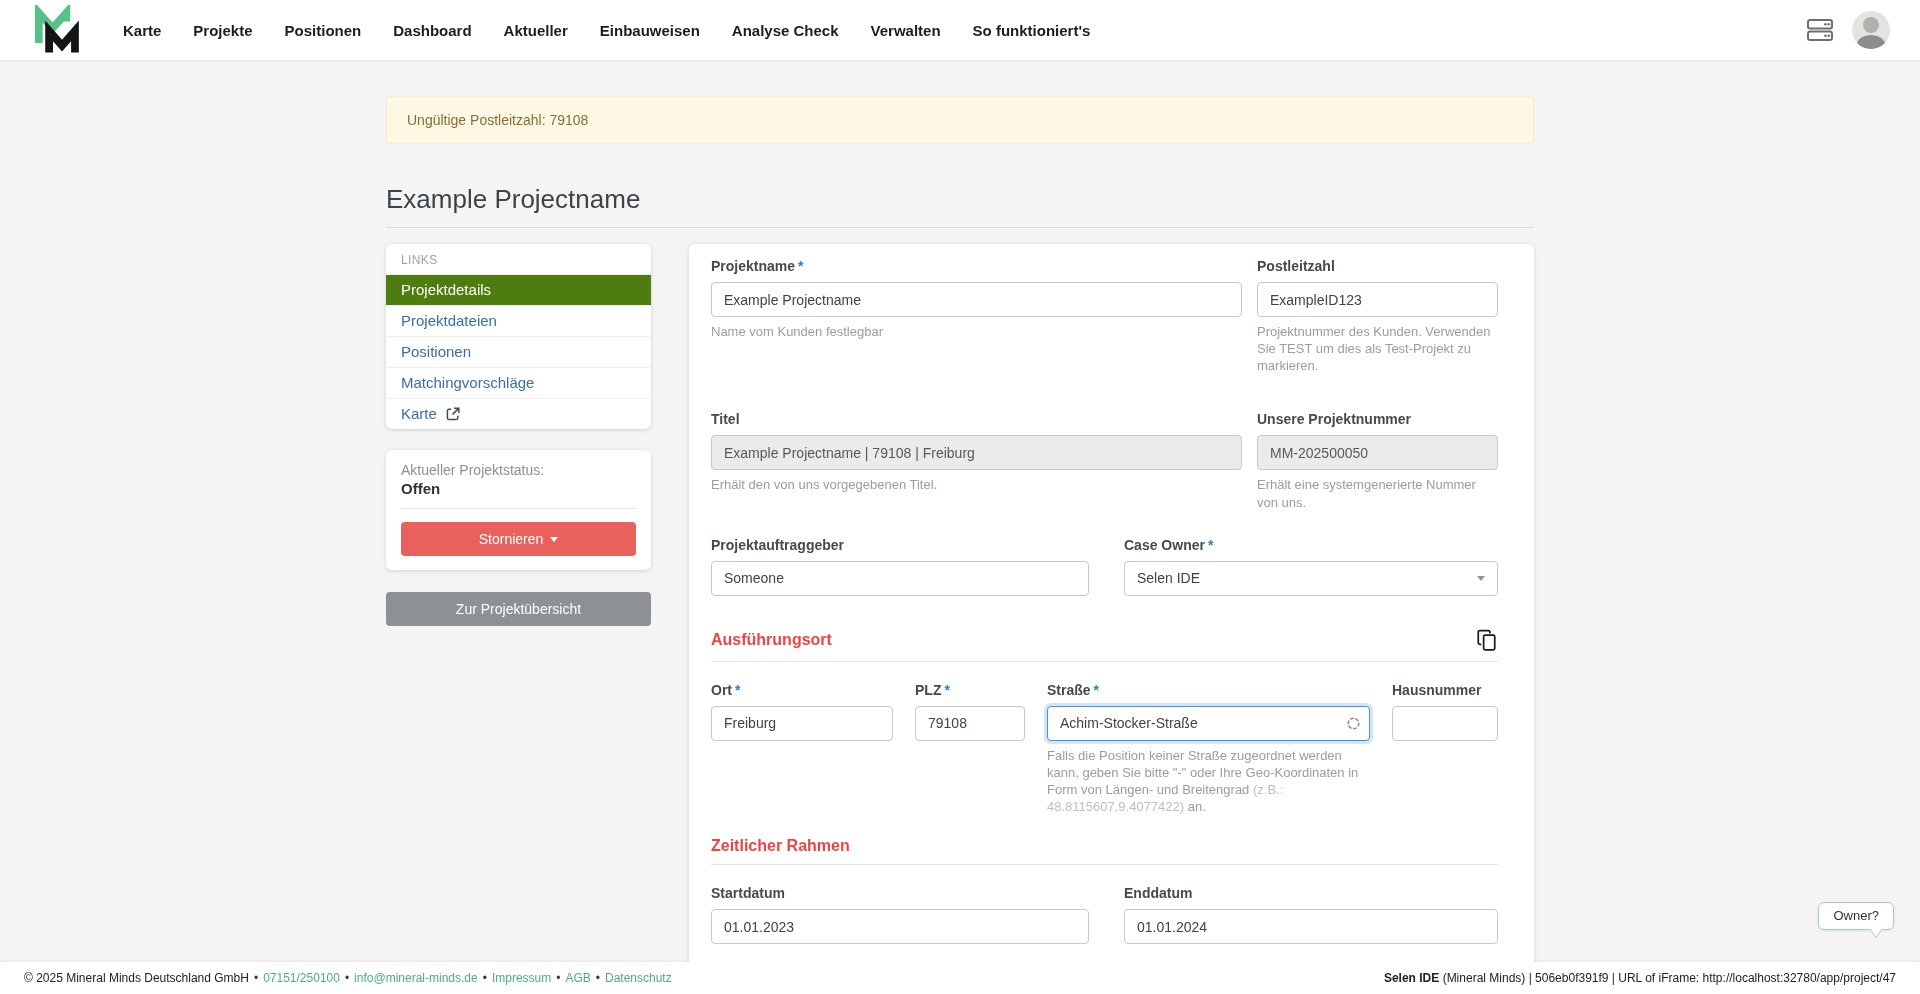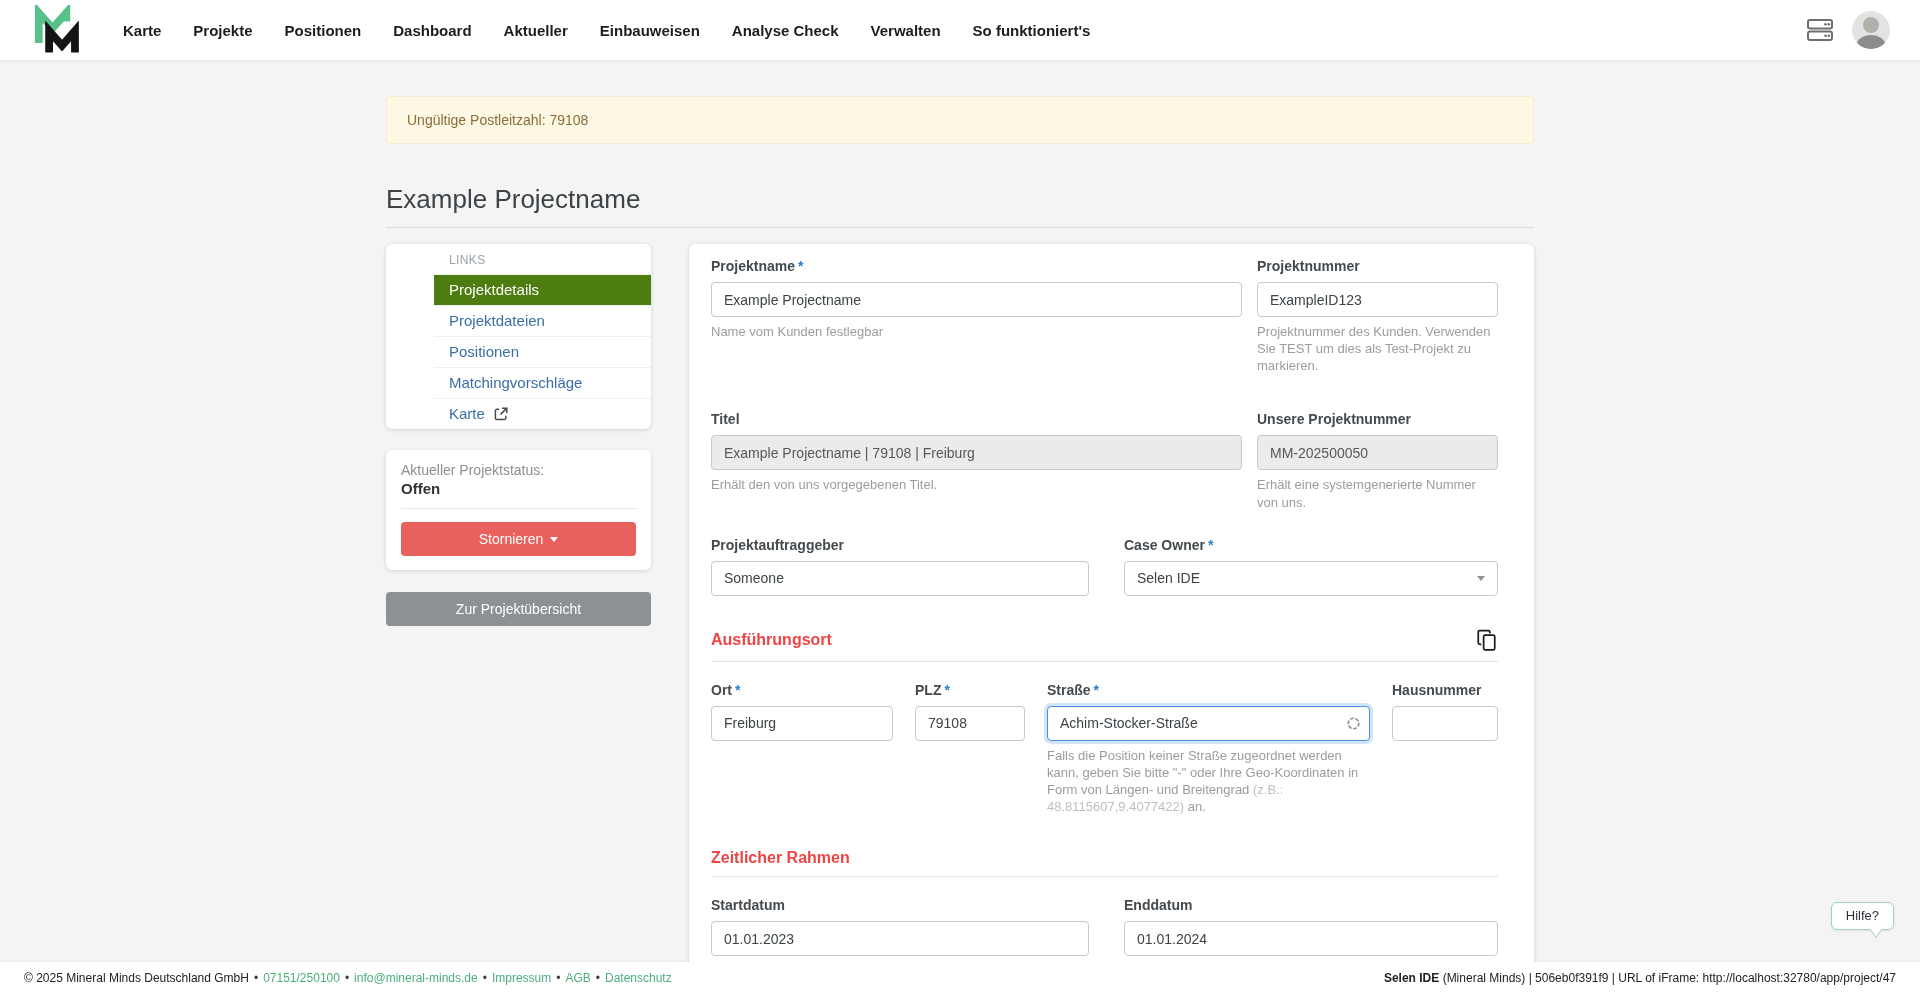--- a/index.html
+++ b/index.html
@@ -45,21 +45,21 @@
   }
 
   .content-row { display: flex; gap: 38px; margin-top: 16px; align-items: flex-start; }
 
   
   .sidebar { width: 265px; flex: 0 0 265px; }
   .card {
     background: #fff; border-radius: 6px;
     box-shadow: 0 1px 4px rgba(0,0,0,0.14);
   }
-  .links-card { overflow: hidden; padding-left: 48px; }
+  .links-card { overflow: hidden; }
   .links-header {
     padding: 9px 15px 7px; font-size: 12px; color: #9aa0a5; letter-spacing: 0.4px;
   }
   .side-item {
     display: flex; align-items: center; gap: 7px;
     padding: 6px 15px 7px; font-size: 15px; font-weight: 500; color: #3a6ea5;
     border-top: 1px solid #efefef; cursor: pointer; text-decoration: none;
   }
   .side-item.active { background: #4d7c0f; color: #ffffff; }
   .ext-icon { display: inline-flex; margin-left: 2px; }
@@ -125,21 +125,21 @@
   .select {
     height: 35px; width: 100%; border: 1px solid #c9c9c9; border-radius: 4px;
     padding: 7px 12px; font-size: 14px; color: #3d4347; background: #fff;
     display: flex; align-items: center; justify-content: space-between; cursor: pointer;
   }
   .select-caret {
     width: 0; height: 0; border-left: 4px solid transparent; border-right: 4px solid transparent;
     border-top: 5px solid #8f9396;
   }
 
-  .zr-gap { margin-top: 34px; align-items: flex-end; }
+  .zr-gap { margin-top: 22px; align-items: flex-end; }
 
   
   .help-bubble {
     position: fixed; right: 26px; bottom: 64px;
     background: #fff; border: 1px solid #9fd4b4; border-radius: 6px;
     padding: 5px 14px 6px; font-size: 13px; color: #2f3337; cursor: pointer;
     box-shadow: 0 1px 3px rgba(0,0,0,0.08);
   }
   .help-bubble .tail {
     position: absolute; right: 12px; bottom: -6px; width: 10px; height: 10px;
@@ -254,21 +254,21 @@
 
         <div class="form-row mb-row1">
           <div class="fg w-wide">
             <div class="label">
               <span>Projektname</span><span class="req">*</span>
             </div>
             <input class="input" value="Example Projectname" style="">
             <div class="help">Name vom Kunden festlegbar</div>
           </div>
           <div class="fg w-narrow">
-            <div class="label">Projektnummer</div>
+            <div class="label">Postleitzahl</div>
             <input class="input" value="ExampleID123" style="">
             <div class="help">Projektnummer des Kunden. Verwenden Sie TEST um dies als Test-Projekt zu markieren.</div>
           </div>
         </div>
 
         <div class="form-row mb-row2">
           <div class="fg w-wide">
             <div class="label">Titel</div>
             <input class="input" disabled="" value="Example Projectname | 79108 | Freiburg" style="">
             <div class="help">Erhält den von uns vorgegebenen Titel.</div>
@@ -354,21 +354,21 @@
             <div class="label">Enddatum</div>
             <input class="input" value="01.01.2024" style="">
           </div>
         </div>
 
       </section>
     </div>
   </div>
 
   <div class="help-bubble">
-    <span>Hilfe?</span>
+    <span>Owner?</span>
     <div class="tail"></div>
   </div>
 </main>
 
 <footer class="footer">
   <div class="footer-left">
     <span>© 2025 Mineral Minds Deutschland GmbH</span>
     <span class="footer-sep">•</span>
     <a class="footer-link">07151/250100</a>
     <span class="footer-sep">•</span>

